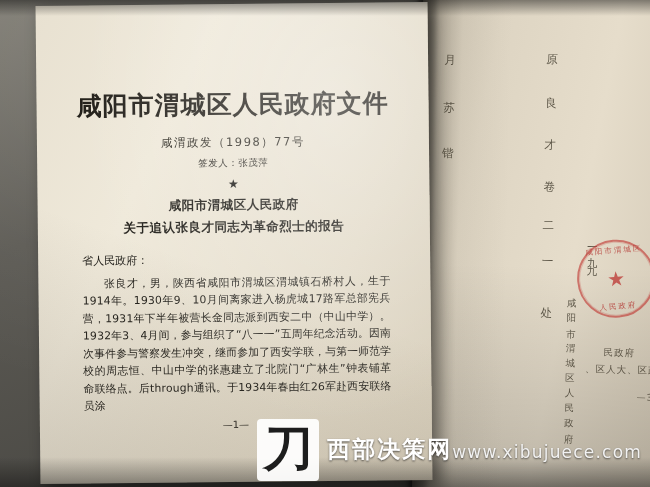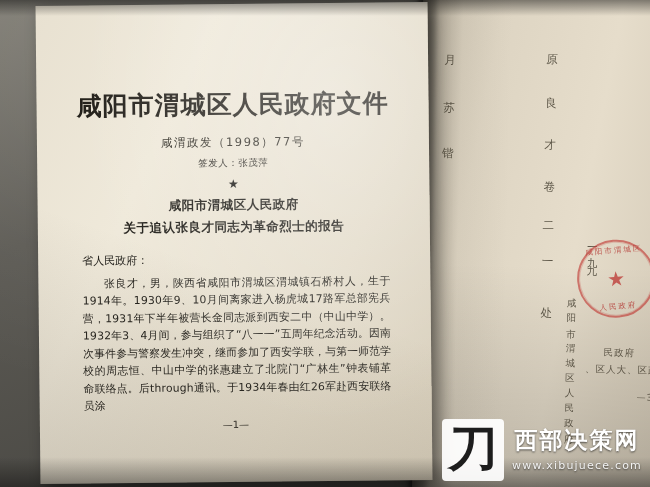--- a/index.html
+++ b/index.html
@@ -223,35 +223,33 @@
   .wm-mark .glyph {
     font-family: "DejaVu Serif", serif;
     font-size: 50px;
     font-weight: bold;
     color: #1d1d1d;
     line-height: 1;
     margin-top: -4px;
   }
   .wm-text {
     display: flex;
-    flex-direction: column;
     justify-content: center;
     line-height: 1.1;
-    text-align: center;
   }
   .wm-title {
     color: #ffffff;
     font-size: 23px;
     font-weight: bold;
     letter-spacing: 2px;
     text-shadow: 0 1px 2px rgba(0,0,0,0.6);
   }
   .wm-url {
     color: #f2f2f2;
-    font-size: 11px;
+    font-size: 17px;
     letter-spacing: 1.2px;
     text-shadow: 0 1px 2px rgba(0,0,0,0.6);
     margin-top: 6px;
   }
 
   
   .gutter {
     position: absolute;
     left: 414px;
     top: -10px;

